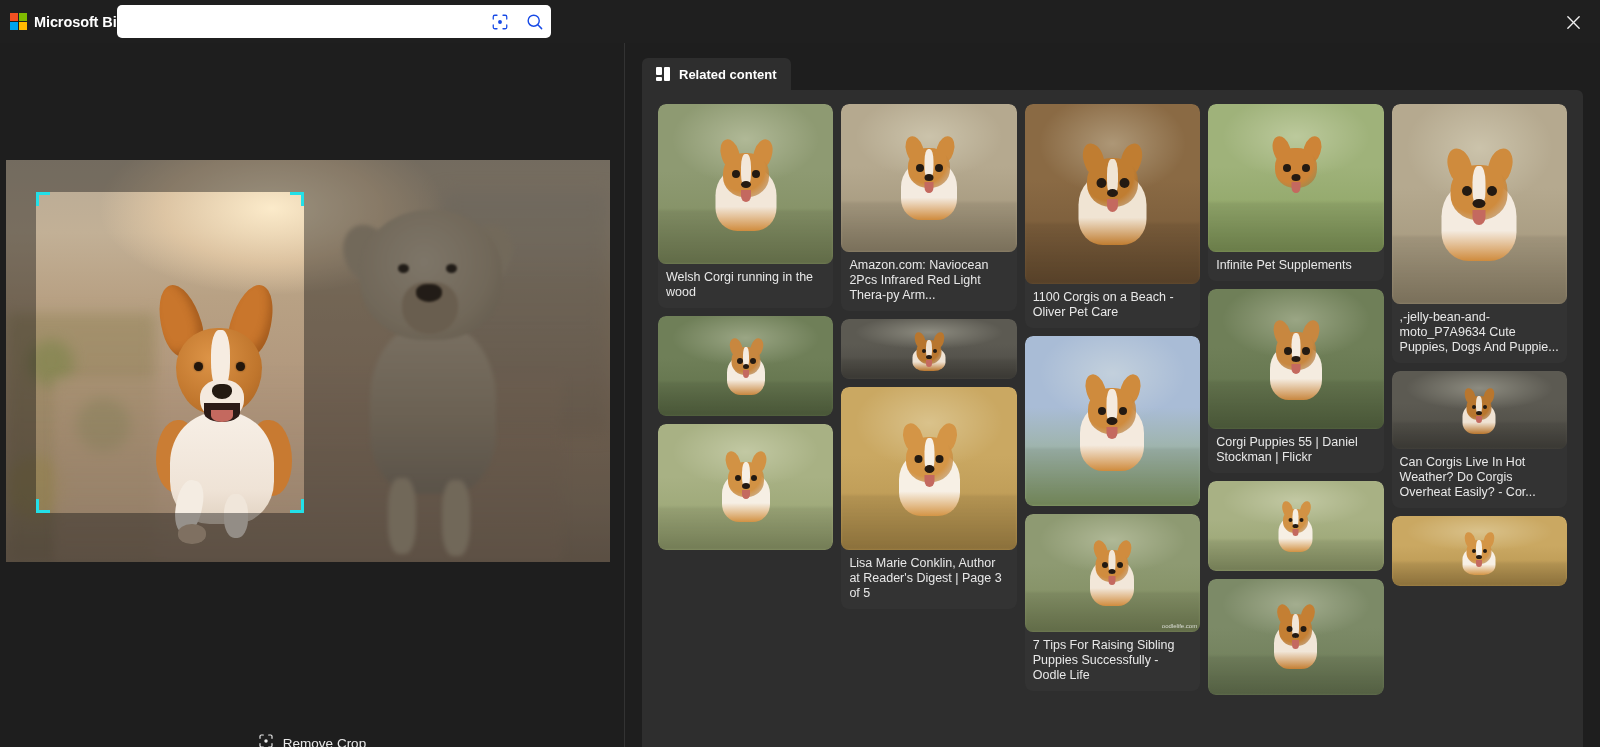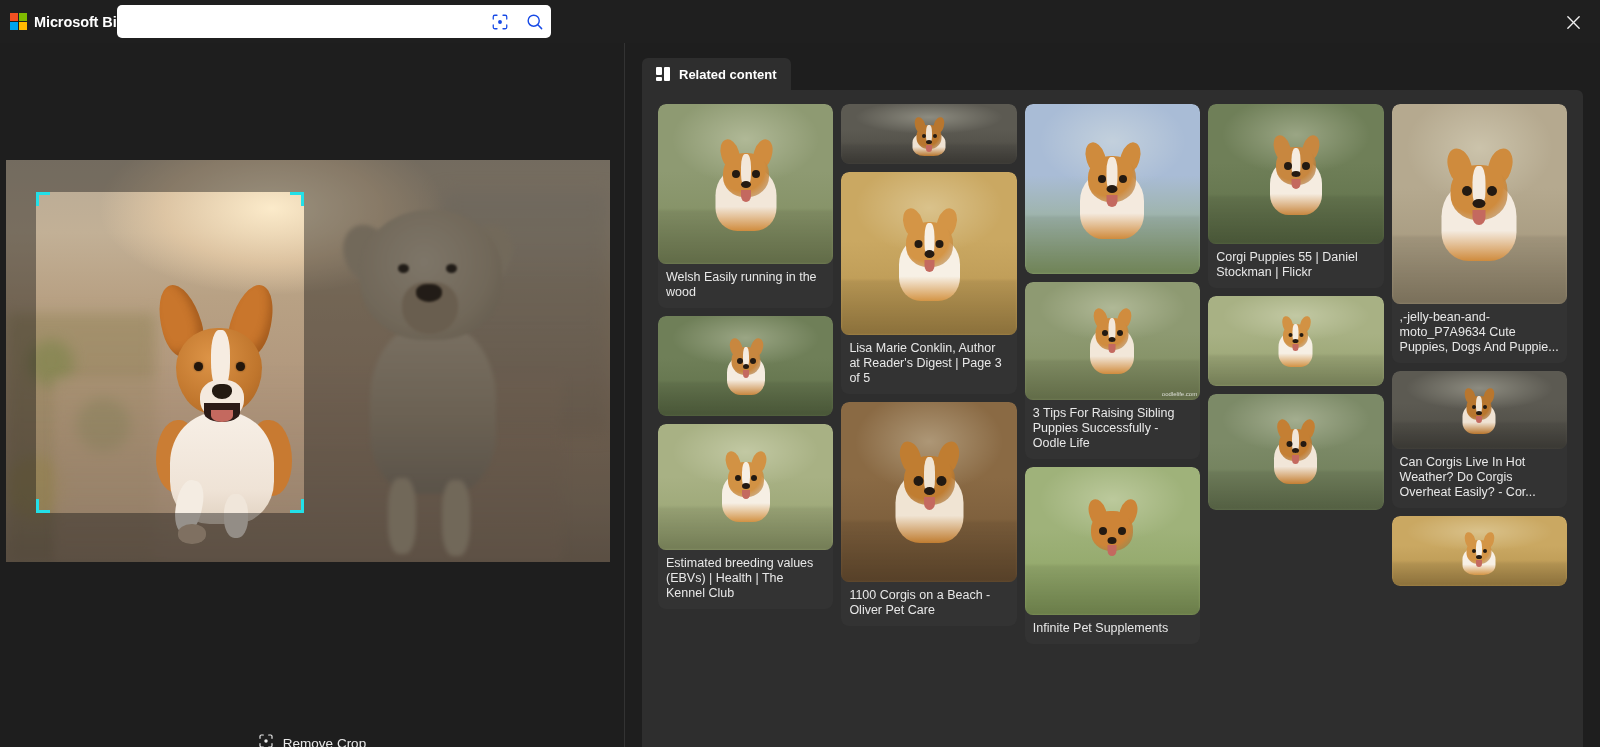--- a/index.html
+++ b/index.html
@@ -406,21 +406,21 @@
         <div class="md-head" style="top:14px;width:46px;height:44px;background:radial-gradient(circle at 42% 36%, #d08c3e, #d08c3e 58%, rgba(0,0,0,0.18) 100%)"></div>
         <div style="position:absolute;left:50%;transform:translateX(-50%);top:15px;width:10px;height:33px;background:#f2e7d9;border-radius:40%"></div>
         <div class="md-eye" style="left:23px;top:31px;width:8px;height:8px"></div>
         <div class="md-eye" style="left:43px;top:31px;width:8px;height:8px"></div>
         <div class="md-nose" style="top:42px;width:10px;height:7px"></div>
         <div class="md-tongue" style="top:51px;width:10px;height:12px"></div>
      </div>
 
    </div>
           </div>
-          <div class="cap">Welsh Easily running in the wood</div>
+          <div class="cap">Welsh Corgi running in the wood</div>
         </div>
         <div class="card nocap">
           <div class="thumb" style="height: 100px;">
    <div class="sc" style="background:linear-gradient(180deg, #6f7f58 0%, #6f7f58 42%, #5d6e47 100%)">
      <div style="position:absolute;inset:0;background:radial-gradient(ellipse 60% 40% at 50% 22%, rgba(255,255,235,0.30), rgba(0,0,0,0) 70%);"></div>
      <div class="blurv" style="position:absolute;left:0;bottom:0;width:100%;height:34%;background:linear-gradient(180deg, rgba(0,0,0,0.06), rgba(0,0,0,0.22));"></div>
      <div class="mini-dog" style="width:46px;height:72px">
         <div class="md-ear" style="left:7px;top:0;width:12px;height:18px;background:#c8873f;transform:rotate(-17deg)"></div>
         <div class="md-ear" style="left:28px;top:0;width:12px;height:18px;background:#c8873f;transform:rotate(17deg)"></div>
         <div class="md-body" style="top:17px;width:38px;height:40px;background:linear-gradient(180deg, #f5ece0 0%, #f5ece0 62%, #c8873f 100%)"></div>
@@ -447,21 +447,41 @@
         <div class="md-head" style="top:11px;width:36px;height:35px;background:radial-gradient(circle at 42% 36%, #d29244, #d29244 58%, rgba(0,0,0,0.18) 100%)"></div>
         <div style="position:absolute;left:50%;transform:translateX(-50%);top:11px;width:8px;height:26px;background:#f6efe4;border-radius:40%"></div>
         <div class="md-eye" style="left:18px;top:24px;width:6px;height:6px"></div>
         <div class="md-eye" style="left:34px;top:24px;width:6px;height:6px"></div>
         <div class="md-nose" style="top:32px;width:8px;height:6px"></div>
         <div class="md-tongue" style="top:39px;width:8px;height:9px"></div>
      </div>
 
    </div>
           </div>
-          <div class="cap">Estimated breeding values (EBVs) | Health | The Kennel Club</div>
+        </div>
+        <div class="card">
+          <div class="thumb" style="height: 148px;">
+   <div class="sc" style="background:linear-gradient(180deg, #b5a98f 0%, #b5a98f 42%, #9c8f74 100%)">
+     <div style="position:absolute;inset:0;background:radial-gradient(ellipse 60% 40% at 50% 22%, rgba(255,255,235,0.30), rgba(0,0,0,0) 70%);"></div>
+     <div class="blurv" style="position:absolute;left:0;bottom:0;width:100%;height:34%;background:linear-gradient(180deg, rgba(0,0,0,0.06), rgba(0,0,0,0.22));"></div>
+     <div class="mini-dog" style="width:68px;height:107px">
+        <div class="md-ear" style="left:11px;top:0;width:17px;height:26px;background:#cf8b3d;transform:rotate(-17deg)"></div>
+        <div class="md-ear" style="left:42px;top:0;width:17px;height:26px;background:#cf8b3d;transform:rotate(17deg)"></div>
+        <div class="md-body" style="top:25px;width:56px;height:59px;background:linear-gradient(180deg, #f4ebe0 0%, #f4ebe0 62%, #cf8b3d 100%)"></div>
+        <div class="md-head" style="top:12px;width:42px;height:40px;background:radial-gradient(circle at 42% 36%, #cf8b3d, #cf8b3d 58%, rgba(0,0,0,0.18) 100%)"></div>
+        <div style="position:absolute;left:50%;transform:translateX(-50%);top:13px;width:9px;height:30px;background:#f4ebe0;border-radius:40%"></div>
+        <div class="md-eye" style="left:21px;top:28px;width:8px;height:8px"></div>
+        <div class="md-eye" style="left:40px;top:28px;width:8px;height:8px"></div>
+        <div class="md-nose" style="top:38px;width:9px;height:7px"></div>
+        <div class="md-tongue" style="top:46px;width:9px;height:11px"></div>
+     </div>
+
+   </div>
+          </div>
+          <div class="cap">Amazon.com: Naviocean 2Pcs Infrared Red Light Thera-py Arm...</div>
         </div>
         <div class="card nocap">
           <div class="thumb" style="height: 60px;">
    <div class="sc" style="background:linear-gradient(180deg, #5c5a52 0%, #5c5a52 42%, #4a4842 100%)">
      <div style="position:absolute;inset:0;background:radial-gradient(ellipse 60% 40% at 50% 22%, rgba(255,255,235,0.30), rgba(0,0,0,0) 70%);"></div>
      <div class="blurv" style="position:absolute;left:0;bottom:0;width:100%;height:34%;background:linear-gradient(180deg, rgba(0,0,0,0.06), rgba(0,0,0,0.22));"></div>
      <div class="mini-dog" style="width:40px;height:43px">
         <div class="md-ear" style="left:6px;top:0;width:10px;height:16px;background:#b8762e;transform:rotate(-17deg)"></div>
         <div class="md-ear" style="left:25px;top:0;width:10px;height:16px;background:#b8762e;transform:rotate(17deg)"></div>
         <div class="md-body" style="top:15px;width:33px;height:24px;background:linear-gradient(180deg, #efe3d4 0%, #efe3d4 62%, #b8762e 100%)"></div>
@@ -550,21 +570,21 @@
         <div class="md-head" style="top:10px;width:33px;height:32px;background:radial-gradient(circle at 42% 36%, #d08c3e, #d08c3e 58%, rgba(0,0,0,0.18) 100%)"></div>
         <div style="position:absolute;left:50%;transform:translateX(-50%);top:10px;width:7px;height:24px;background:#f2e7d9;border-radius:40%"></div>
         <div class="md-eye" style="left:17px;top:22px;width:6px;height:6px"></div>
         <div class="md-eye" style="left:32px;top:22px;width:6px;height:6px"></div>
         <div class="md-nose" style="top:29px;width:7px;height:5px"></div>
         <div class="md-tongue" style="top:36px;width:7px;height:9px"></div>
      </div>
      <span class="watermark">oodlelife.com</span>
    </div>
           </div>
-          <div class="cap">3 Tips For Raising Sibling Puppies Successfully - Oodle Life</div>
+          <div class="cap">7 Tips For Raising Sibling Puppies Successfully - Oodle Life</div>
         </div>
         <div class="card">
           <div class="thumb" style="height: 148px;">
    <div class="sc" style="background:linear-gradient(180deg, #9fb27a 0%, #9fb27a 42%, #88a05e 100%)">
      <div style="position:absolute;inset:0;background:radial-gradient(ellipse 60% 40% at 50% 22%, rgba(255,255,235,0.30), rgba(0,0,0,0) 70%);"></div>
      <div class="blurv" style="position:absolute;left:0;bottom:0;width:100%;height:34%;background:linear-gradient(180deg, rgba(0,0,0,0.06), rgba(0,0,0,0.22));"></div>
      <div class="mini-dog" style="width:68px;height:107px">
         <div class="md-ear" style="left:11px;top:0;width:17px;height:26px;background:#cd8437;transform:rotate(-17deg)"></div>
         <div class="md-ear" style="left:42px;top:0;width:17px;height:26px;background:#cd8437;transform:rotate(17deg)"></div>
         <div class="md-body" style="top:25px;width:56px;height:59px;background:linear-gradient(180deg, #f4ead c 0%, #f4ead c 62%, #cd8437 100%)"></div>

